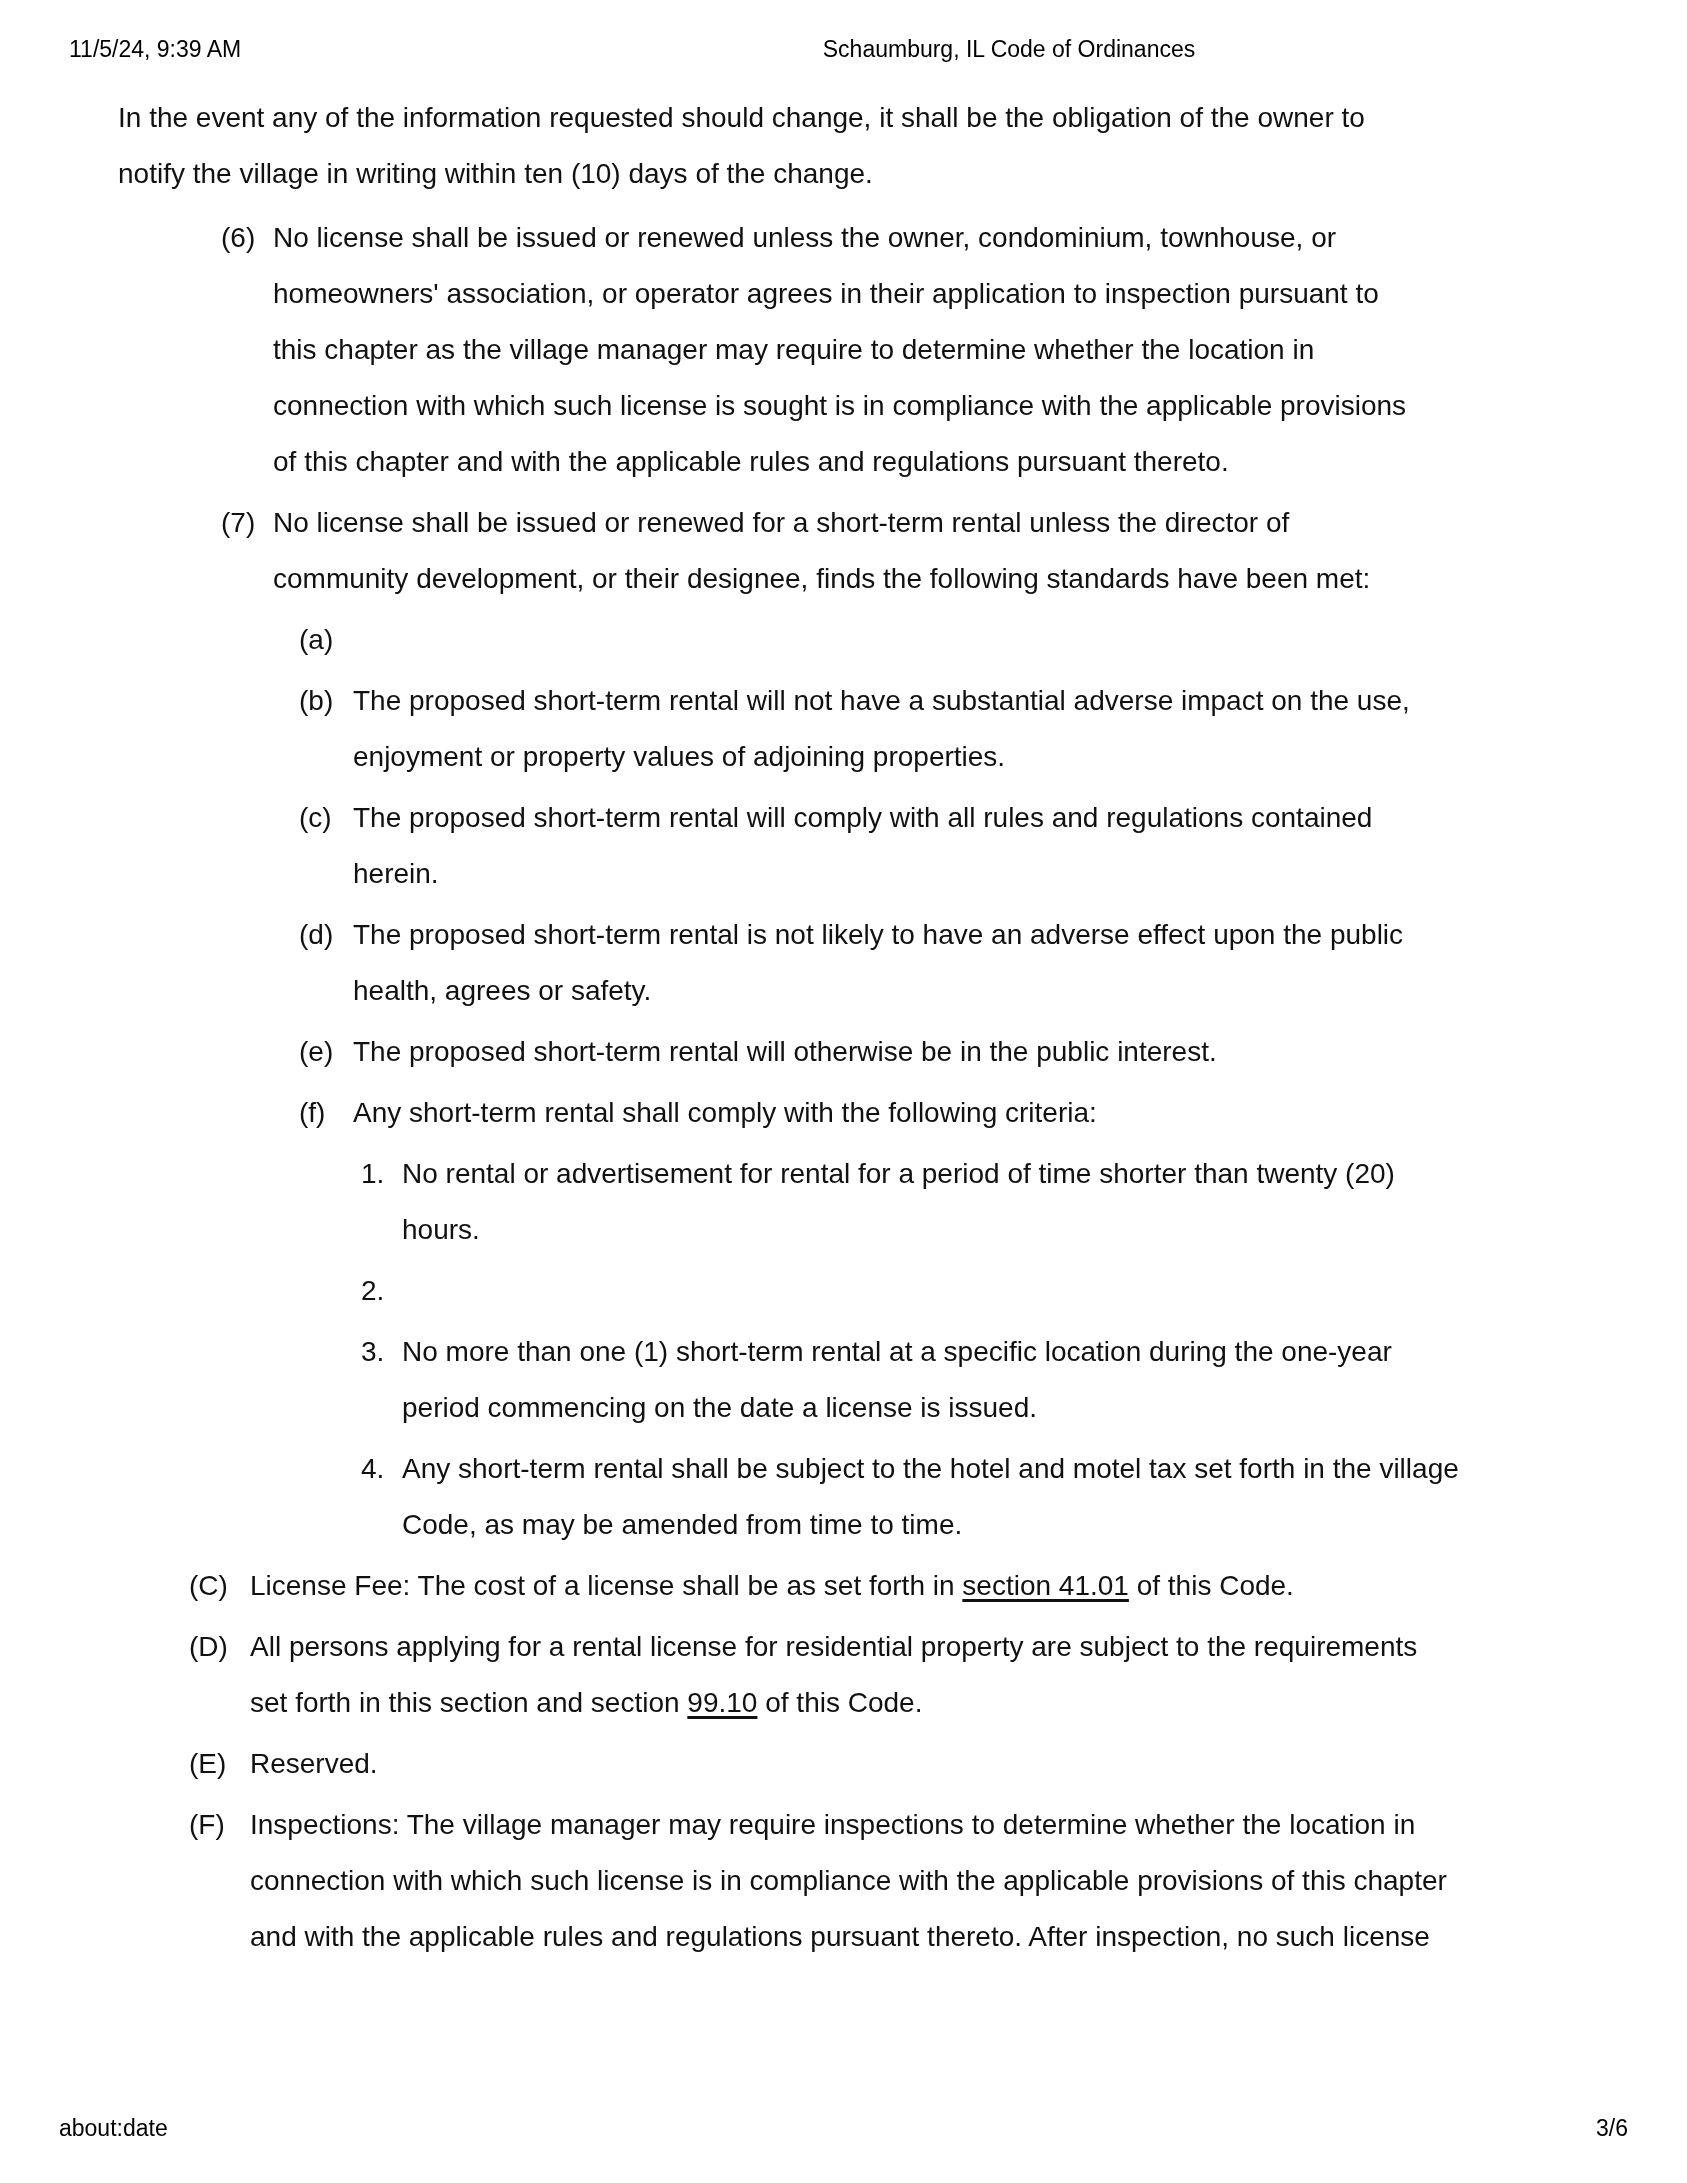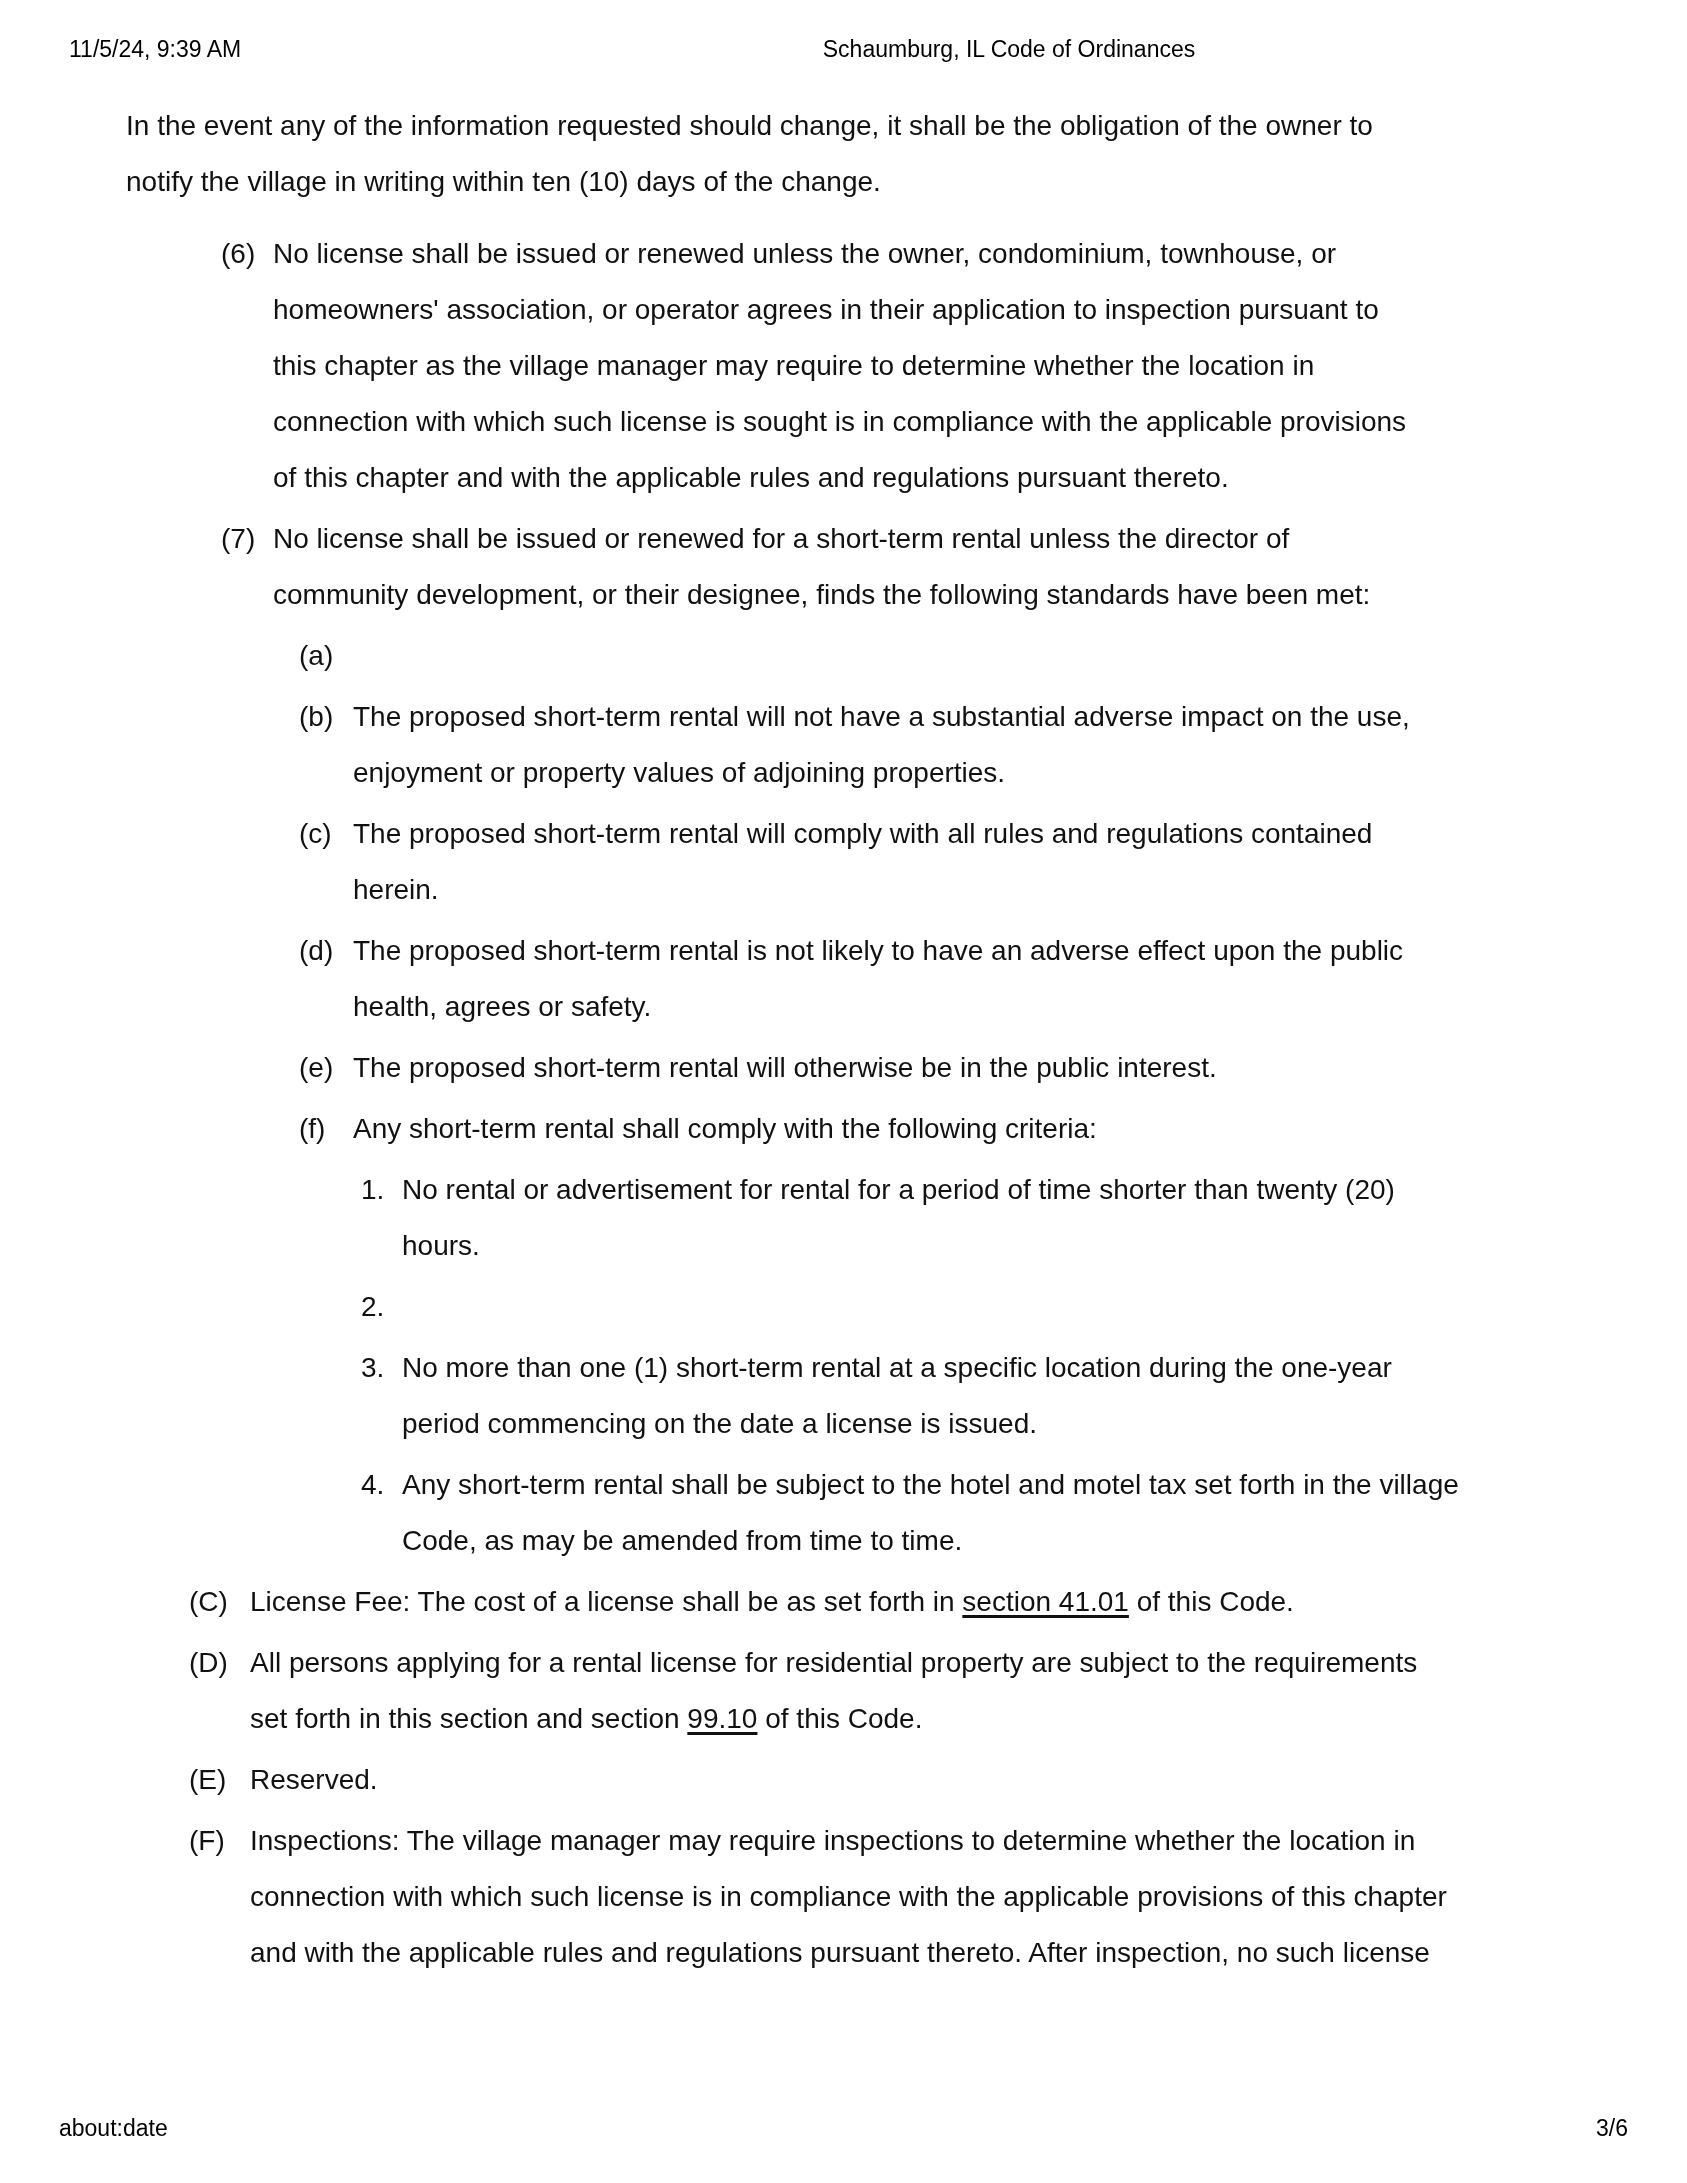--- a/index.html
+++ b/index.html
@@ -46,21 +46,21 @@
   
   .doc {
     position: absolute;
     top: 82px;
     left: 0;
     right: 0;
     font-size: 28px;
     line-height: 56px;
   }
   .para {
-    margin: 16px;
+    margin: 8px;
     padding-left: 110px;
     padding-right: 51px;
     white-space: pre;
   }
   .item {
     display: flex;
     align-items: flex-start;
     margin-top: 5px;
   }
   .item .label {

